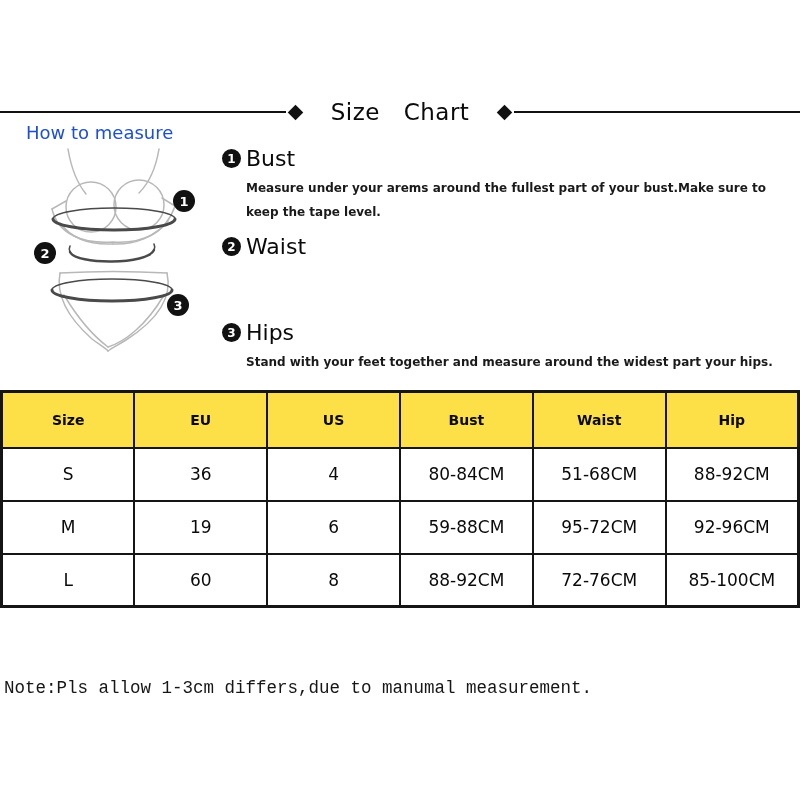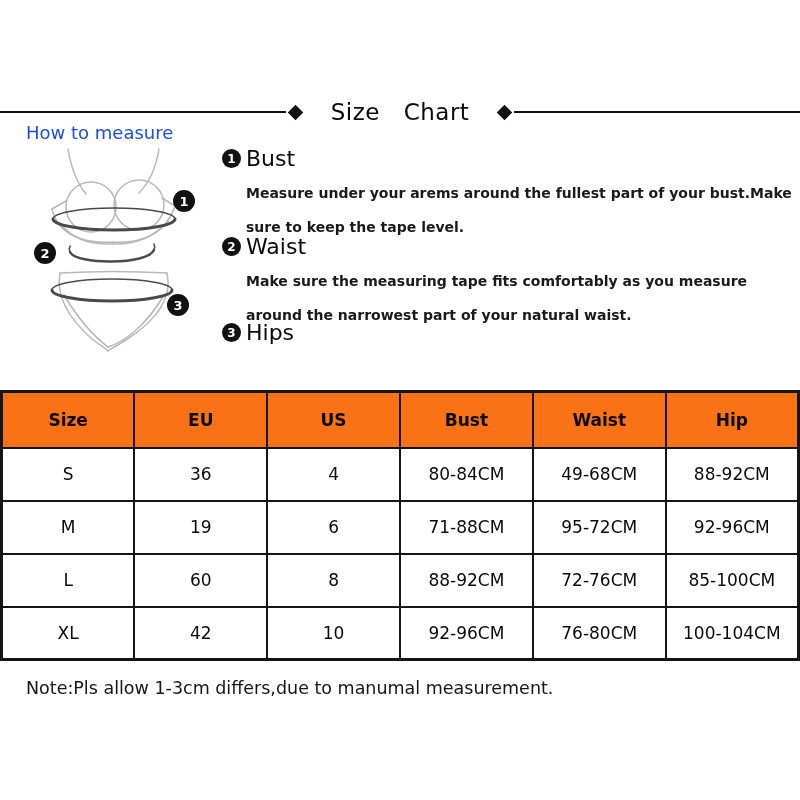--- a/index.html
+++ b/index.html
@@ -41,40 +41,40 @@
   .step-3 { top: 174px; }
   .step-heading { display: flex; align-items: center; gap: 5px; }
   .bullet {
     width: 19px; height: 19px; border-radius: 50%; background: #111; color: #fff;
     display: inline-flex; align-items: center; justify-content: center;
     font-size: 12px; font-weight: bold; flex: 0 0 auto;
   }
   .step-name { font-size: 22px; color: #0a0a0a; }
   .step-body {
     margin-left: 24px; margin-top: 5px; width: 552px;
-    font-size: 14px; font-weight: bold; color: #1a1a1a; line-height: 34px;
+    font-size: 12px; font-weight: bold; color: #1a1a1a; line-height: 24px;
   }
 
   
   .size-table {
     position: absolute; top: 390px; left: 0; width: 800px;
     border-collapse: collapse; table-layout: fixed;
     border: 3px solid #151515;
   }
   .size-table th, .size-table td {
     border: 2px solid #151515; text-align: center; vertical-align: middle;
   }
   .size-table th {
-    background: #f97316; font-size: 17px; font-weight: bold; height: 56px; color: #0a0a0a;
+    background: #fde047; font-size: 14px; font-weight: bold; height: 56px; color: #0a0a0a;
   }
   .size-table td { font-size: 17px; font-weight: normal; height: 53px; color: #0a0a0a; }
 
   
   .note {
-    position: absolute; top: 678px; left: 26px; font-size: 17.5px; color: #161616;
+    position: absolute; top: 678px; left: 4px; font-size: 17.5px; color: #161616; font-family: Liberation Mono, monospace;
   }
 </style>
 </head>
 <body>
 
 <div class="canvas">
 
   <div class="title-row">
     <div class="rule"></div>
     <div class="diamond left"></div>
@@ -136,28 +136,28 @@
         <span class="step-name">Bust</span>
       </div>
       <div class="step-body">Measure under your arems around the fullest part of your bust.Make sure to keep the tape level.</div>
     </div>
 
     <div class="step step-2">
       <div class="step-heading">
         <span class="bullet">2</span>
         <span class="step-name">Waist</span>
       </div>
-      <div class="step-body">Make sure the measuring tape fits comfortably as you measure around the narrowest part of your natural waist.</div>
     </div>
 
     <div class="step step-3">
       <div class="step-heading">
         <span class="bullet">3</span>
         <span class="step-name">Hips</span>
       </div>
+      <div class="step-body">Stand with your feet together and measure around the widest part your hips.</div>
     </div>
 
   </div>
 
   <table class="size-table">
     <thead>
       <tr>
         <th>Size</th>
         <th>EU</th>
         <th>US</th>
@@ -165,45 +165,37 @@
         <th>Waist</th>
         <th>Hip</th>
       </tr>
     </thead>
     <tbody>
       <tr>
         <td>S</td>
         <td>36</td>
         <td>4</td>
         <td>80-84CM</td>
-        <td>49-68CM</td>
+        <td>51-68CM</td>
         <td>88-92CM</td>
       </tr>
       <tr>
         <td>M</td>
         <td>19</td>
         <td>6</td>
-        <td>71-88CM</td>
+        <td>59-88CM</td>
         <td>95-72CM</td>
         <td>92-96CM</td>
       </tr>
       <tr>
         <td>L</td>
         <td>60</td>
         <td>8</td>
         <td>88-92CM</td>
         <td>72-76CM</td>
         <td>85-100CM</td>
       </tr>
-      <tr>
-        <td>XL</td>
-        <td>42</td>
-        <td>10</td>
-        <td>92-96CM</td>
-        <td>76-80CM</td>
-        <td>100-104CM</td>
-      </tr>
     </tbody>
   </table>
 
   <div class="note">Note:Pls allow 1-3cm differs,due to manumal measurement.</div>
 
 </div>
 
 </body></html>

